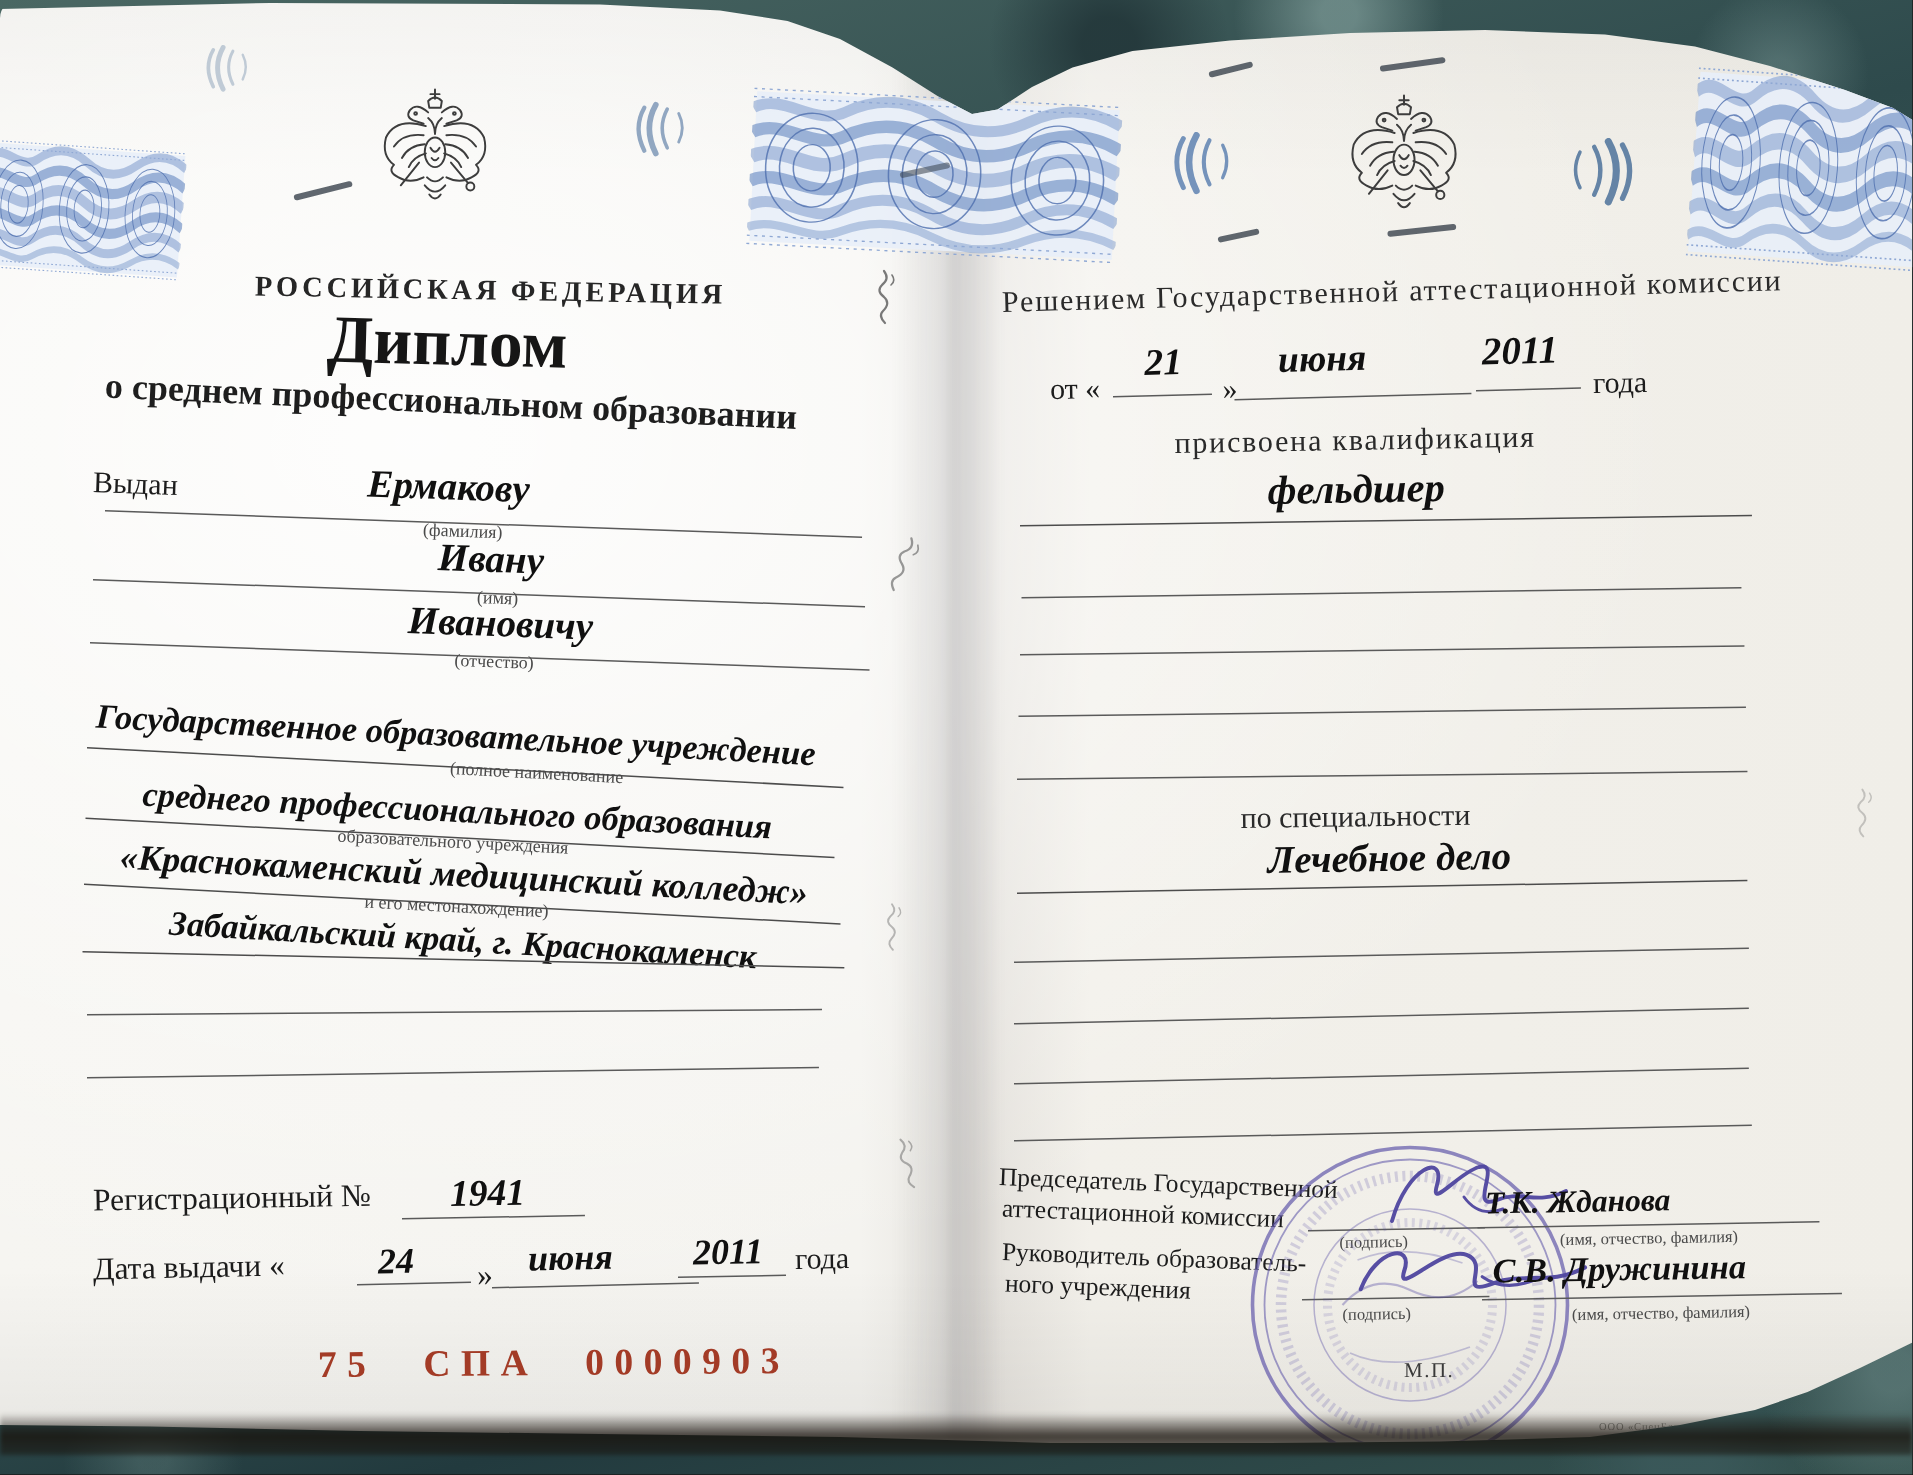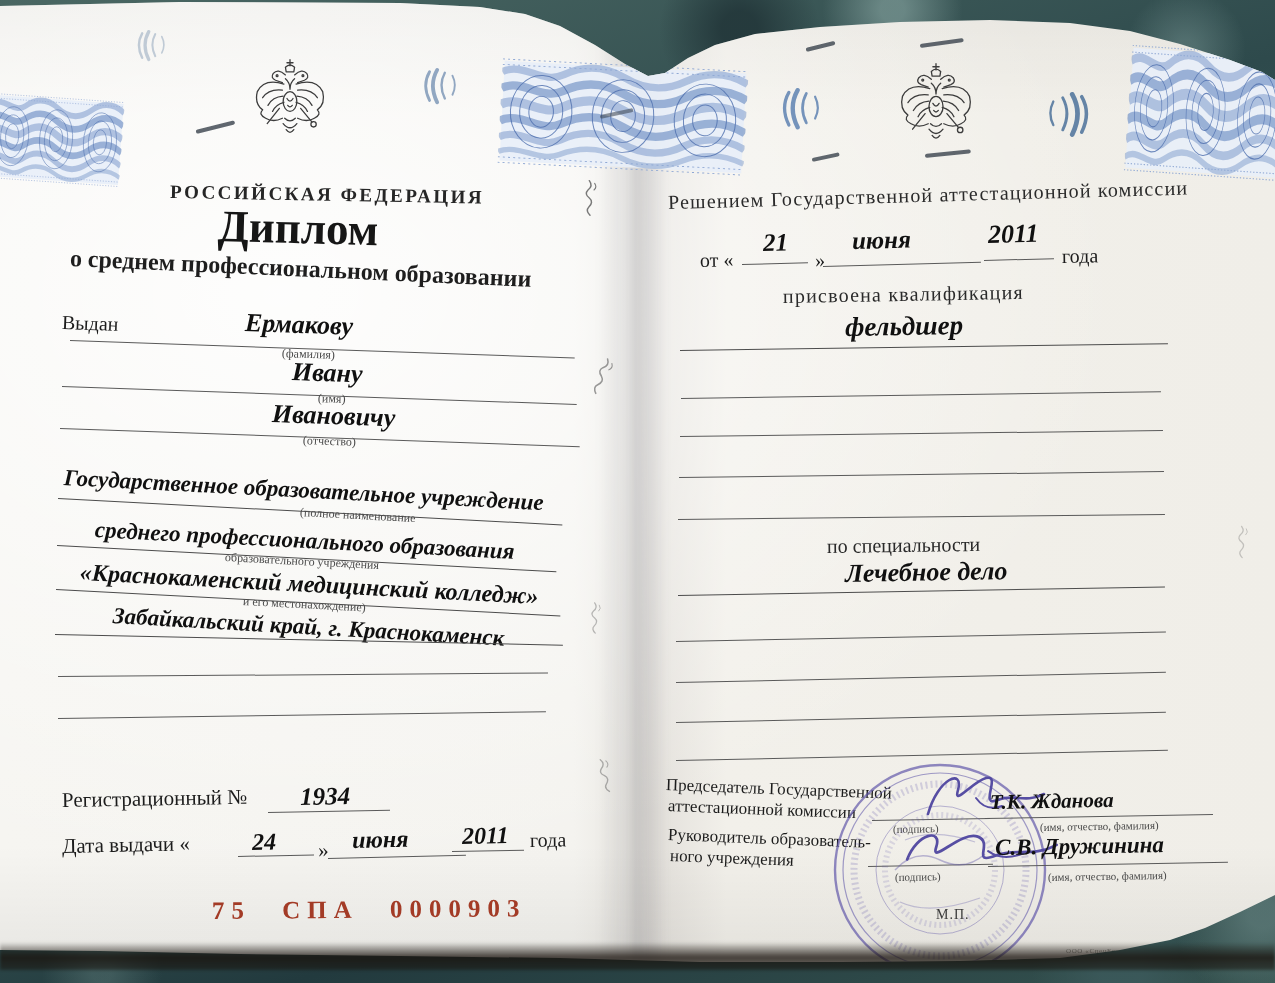--- a/index.html
+++ b/index.html
@@ -15,20 +15,21 @@
       radial-gradient(circle at 88% 99%, rgba(60,90,92,.8) 0 20px, transparent 90px),
       linear-gradient(165deg,#4a6763 0%,#2e4a4c 30%,#3c5c5a 55%,#223a3e 80%,#35524f 100%);
   }
   .paper{
     position:absolute;inset:0;
     background:
       radial-gradient(ellipse at 22% 30%, rgba(255,255,255,.85), transparent 60%),
       linear-gradient(to bottom, rgba(0,0,0,.04), transparent 12%, transparent 86%, rgba(0,0,0,.07)),
       linear-gradient(to right,#f6f5f1 0%,#f4f3ef 45%,#e9e7e2 49.5%,#e2dfda 51%,#f2f0ea 57%,#f0eee8 100%);
     clip-path:polygon(0px 6px,180px 2px,400px 3px,480px 7px,525px 14px,560px 26px,595px 45px,625px 64px,648px 76px,665px 73px,688px 58px,715px 45px,755px 34px,820px 27px,900px 22px,990px 20px,1070px 23px,1130px 31px,1180px 44px,1230px 60px,1262px 72px,1275px 80px,1275px 895px,1240px 912px,1205px 928px,1170px 940px,1120px 950px,1060px 958px,960px 961px,840px 962px,700px 962px,560px 958px,400px 956px,240px 954px,100px 951px,0px 950px);
+    border-radius:12px;
   }
   .abs{position:absolute;}
   .t{position:absolute;white-space:nowrap;color:#1c1c1c;line-height:1;transform-origin:left center;}
   .hw{font-weight:bold;font-style:italic;color:#101010;}
   .cap{font-size:12px;color:#4a4a4a;}
   .rule{position:absolute;height:1.4px;background:#4c4c4c;transform-origin:left center;}
   .rule.soft{background:#5a5a5a;height:1.2px;}
   .dec{position:absolute;pointer-events:none;}
   .dash{position:absolute;height:4px;border-radius:2px;background:#39424c;opacity:.8;transform-origin:left center;}
   .serial{font-weight:bold;letter-spacing:7px;word-spacing:18px;}
@@ -207,21 +208,21 @@
       <div class="rule" style="left:56px;top:589px;width:505px;transform:rotate(3deg);"></div>
       <div class="t cap" style="left:243px;top:595px;transform:rotate(3deg);">и его местонахождение)</div>
 
       <div class="t hw" style="left:113px;top:604px;font-size:23px;transform:rotate(3.3deg);">Забайкальский край, г. Краснокаменск</div>
       <div class="rule" style="left:55px;top:634px;width:508px;transform:rotate(1.2deg);"></div>
 
       <div class="rule soft" style="left:58px;top:676px;width:490px;transform:rotate(-0.4deg);"></div>
       <div class="rule soft" style="left:58px;top:718px;width:488px;transform:rotate(-0.8deg);"></div>
 
       <div class="t" style="left:62px;top:790px;font-size:21px;transform:rotate(-1deg);">Регистрационный №</div>
-      <div class="t hw" style="left:300px;top:784px;font-size:25px;transform:rotate(-1deg);">1934</div>
+      <div class="t hw" style="left:300px;top:784px;font-size:25px;transform:rotate(-1deg);">1941</div>
       <div class="rule soft" style="left:268px;top:812px;width:122px;transform:rotate(-1deg);"></div>
 
       <div class="t" style="left:62px;top:836px;font-size:21px;transform:rotate(-1.2deg);">Дата выдачи «</div>
       <div class="t hw" style="left:252px;top:830px;font-size:24px;transform:rotate(-1.2deg);">24</div>
       <div class="rule soft" style="left:238px;top:856px;width:76px;transform:rotate(-1.2deg);"></div>
       <div class="t" style="left:318px;top:840px;font-size:21px;transform:rotate(-1.2deg);">»</div>
       <div class="t hw" style="left:352px;top:828px;font-size:24px;transform:rotate(-1.2deg);">июня</div>
       <div class="rule soft" style="left:328px;top:858px;width:138px;transform:rotate(-1.3deg);"></div>
       <div class="t hw" style="left:462px;top:824px;font-size:24px;transform:rotate(-1.2deg);">2011</div>
       <div class="rule soft" style="left:452px;top:851px;width:72px;transform:rotate(-1deg);"></div>

